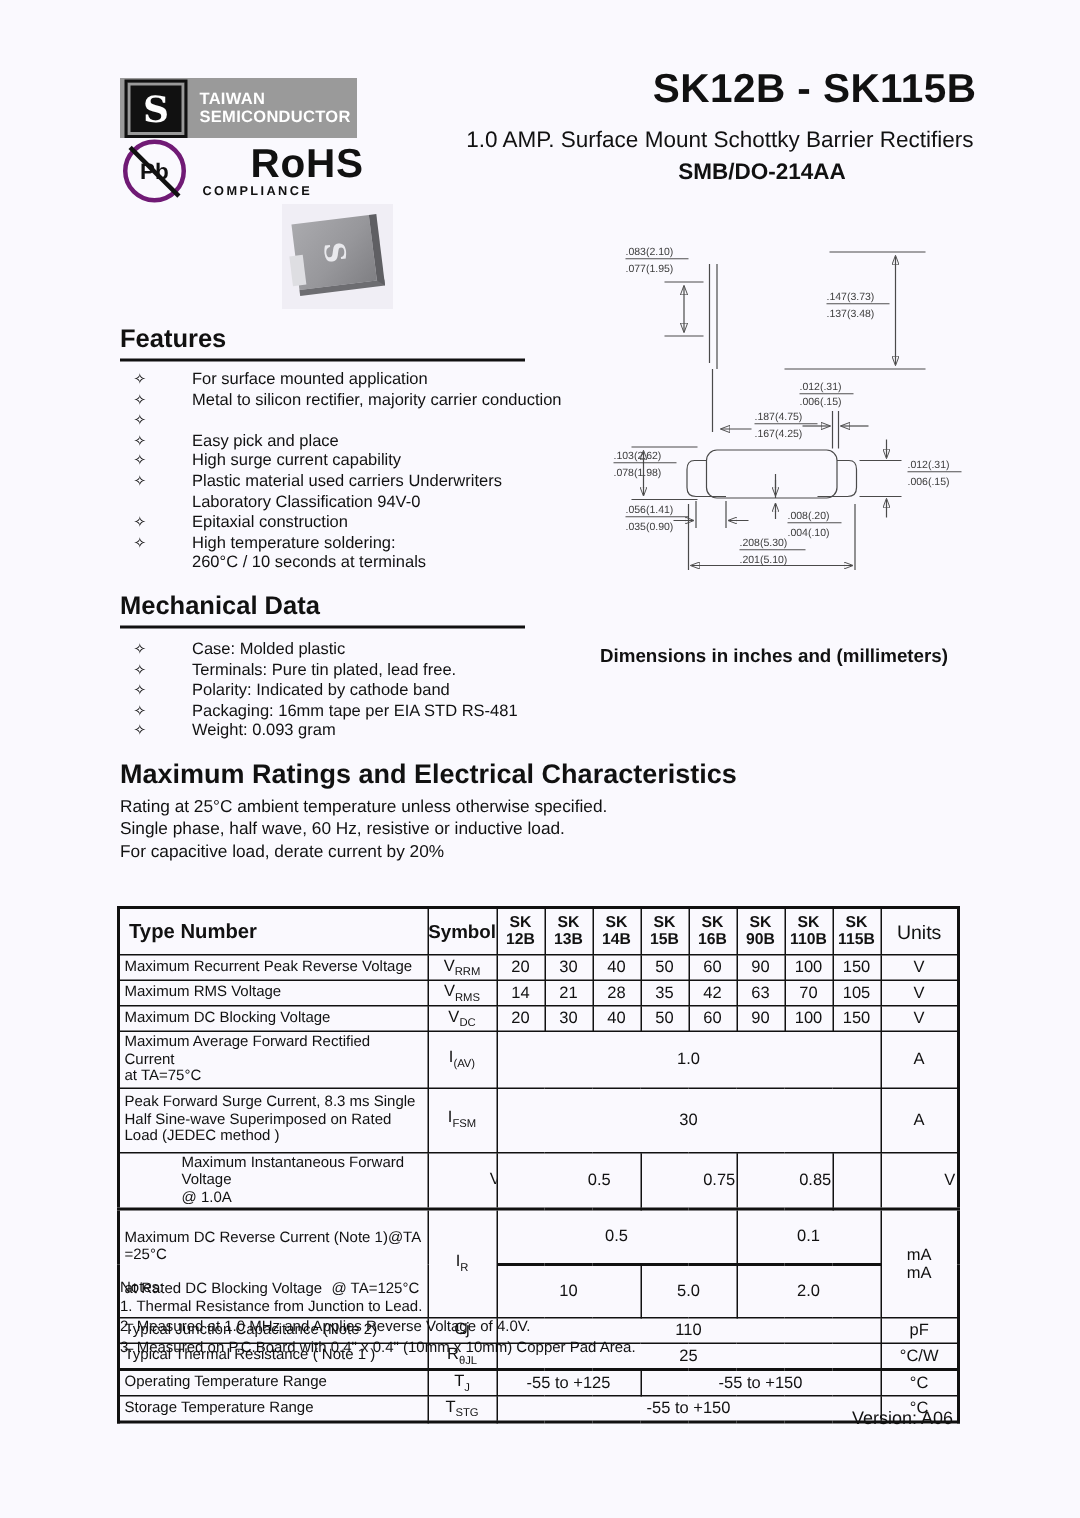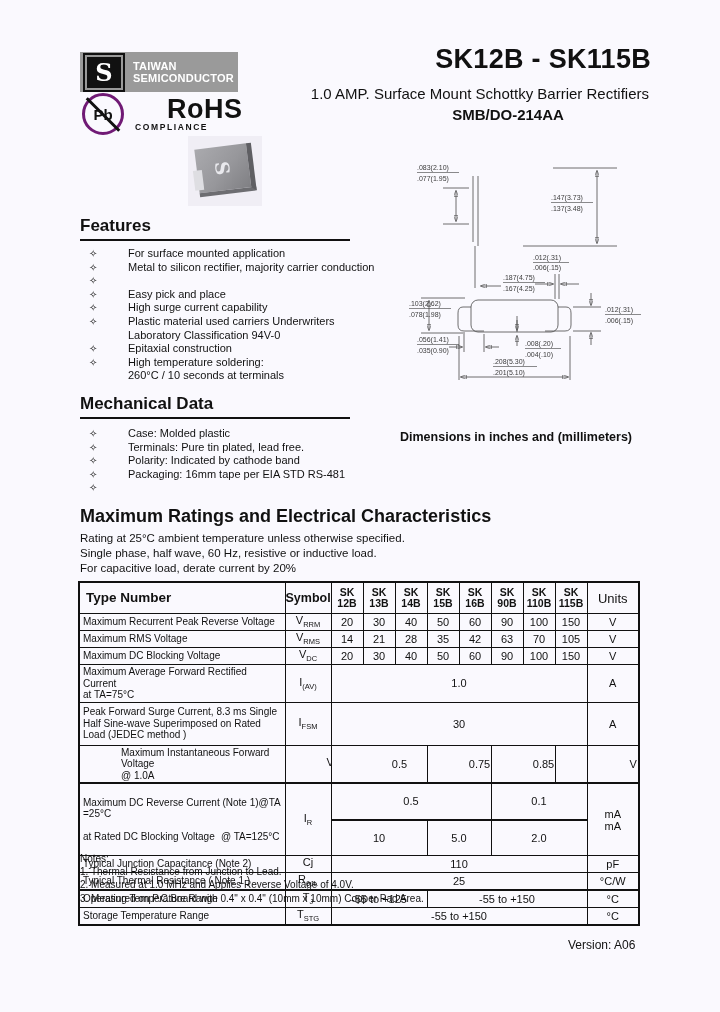--- a/index.html
+++ b/index.html
@@ -39,21 +39,21 @@
   .mrec-lines{position:absolute;left:80px;top:531px;font-size:11.5px;line-height:15px;}
 
   
   .dwg{position:absolute;left:405px;top:150px;}
   .dwg text{font-size:7px;fill:#3c3c3c;font-family:"Liberation Sans",sans-serif;}
   .dwg line,.dwg path,.dwg rect{stroke:#4a4a4a;stroke-width:.8;fill:none;}
   .dwg .ul{stroke:#3c3c3c;stroke-width:.6;}
   .dim-caption{position:absolute;left:400px;top:430px;font-size:12.5px;font-weight:bold;}
 
   
-  table.rt{position:absolute;left:78px;top:581px;width:560px;border-collapse:collapse;border:2px solid #111;table-layout:fixed;}
+  table.rt{position:absolute;left:78px;top:604px;width:560px;border-collapse:collapse;border:2px solid #111;table-layout:fixed;}
   .rt td,.rt th{border:1px solid #111;padding:0;overflow:hidden;vertical-align:middle;}
   .rt .lblc{font-size:10px;text-align:left;padding:1px 3px;line-height:11.5px;white-space:pre-line;font-weight:normal;}
   .rt .tn{font-size:13.5px;font-weight:bold;padding-left:6px;}
   .rt .symh{font-size:12.5px;font-weight:bold;text-align:center;}
   .rt .skh{font-size:10.5px;font-weight:bold;text-align:center;line-height:11.5px;}
   .rt .unh{font-size:13px;font-weight:normal;text-align:center;}
   .rt .valc{font-size:11px;text-align:center;}
   .rt sub{font-size:7.5px;}
   .rt .h30 td,.rt .h30 th{height:28px;}
   .rt .h15 td{height:14px;}
@@ -157,20 +157,21 @@
     <div class="li">
         <span class="bu">✧</span>
         <span class="li-t">Polarity: Indicated by cathode band</span>
       </div>
     <div class="li">
         <span class="bu">✧</span>
         <span class="li-t">Packaging: 16mm tape per EIA STD RS-481</span>
       </div>
     <div class="li">
         <span class="bu">✧</span>
+        <span class="li-t">Weight: 0.093 gram</span>
       </div>
   </div>
 
   <svg class="dwg" width="300" height="278" viewBox="0 0 300 278">
     <defs>
       <marker id="ah" orient="auto-start-reverse" markerWidth="8" markerHeight="6" refX="7" refY="3">
         <path d="M0,0 L8,3 L0,6 Z" fill="#4a4a4a" stroke="none"></path>
       </marker>
     </defs>
 

